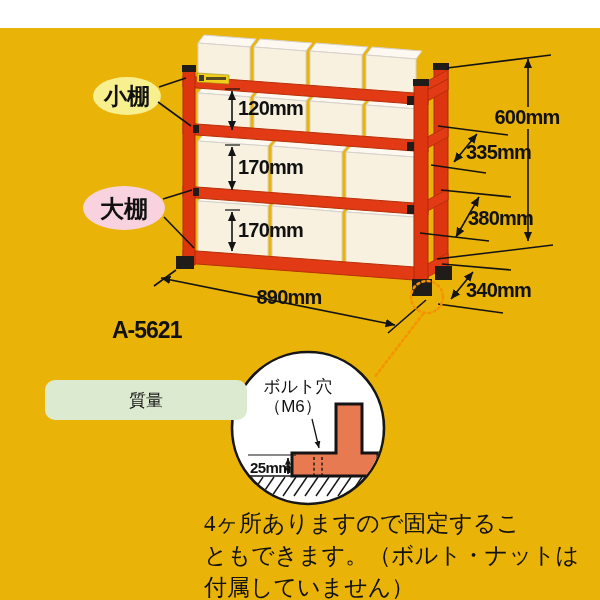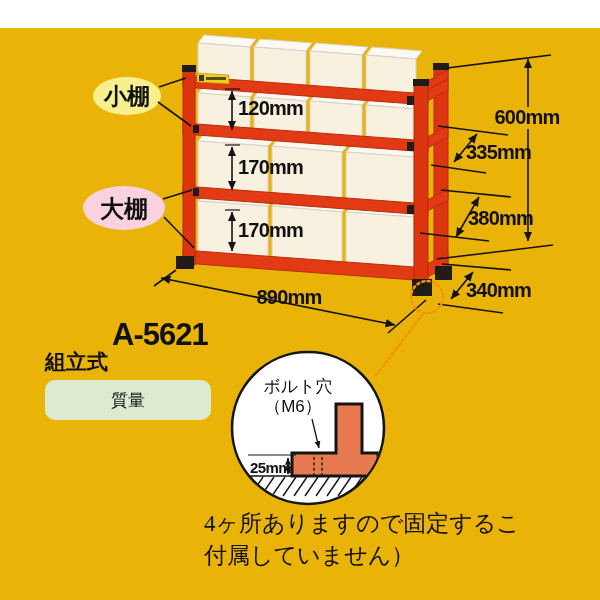--- a/index.html
+++ b/index.html
@@ -1,22 +1,22 @@
 <!DOCTYPE html>
 <html><head>
 <meta charset="utf-8">
 <style>
   html,body{margin:0;padding:0;background:#fff;}
   .stage{position:relative;width:600px;height:600px;background:#eab308;overflow:hidden;
          font-family:"Liberation Sans",sans-serif;color:#111;margin-top:28px;}
   .stage svg{position:absolute;left:0;top:0;}
   .abs{position:absolute;}
-  #model{left:112px;top:289px;font-size:31px;font-weight:800;letter-spacing:-1px;}
+  #model{left:112px;top:289px;font-size:23px;font-weight:800;letter-spacing:-1px;}
   #assembly{left:45px;top:320px;font-size:21px;font-weight:700;}
-  #weightbox{left:45px;top:352px;width:166px;height:40px;border-radius:10px;
+  #weightbox{left:45px;top:352px;width:202px;height:40px;border-radius:10px;
              background:#dcead0;display:flex;align-items:center;justify-content:center;gap:8px;}
   #weightbox .wl{font-size:17px;font-weight:500;}
   #weightbox .wv{font-size:29px;font-weight:500;letter-spacing:-1px;}
   #note{left:180px;top:480px;width:410px;font-size:23px;line-height:32px;font-weight:500;}
   #note .b{display:inline-block;width:24px;font-size:20px;vertical-align:2px;}
   #note .li{padding-left:24px;font-family:Liberation Serif, serif;}
   
   .dim{font:700 20px "Liberation Sans",sans-serif;letter-spacing:-0.8px;fill:#111;}
   .dimS{font:700 15px "Liberation Sans",sans-serif;letter-spacing:-0.6px;fill:#111;}
   .lab{font:600 23px "Liberation Sans",sans-serif;fill:#111;}
@@ -232,21 +232,21 @@
       <line class="ln" x1="288" y1="430" x2="288" y2="446" marker-start="url(#mS)" marker-end="url(#mS)"></line>
     </g>
     <text class="dimS" x="250" y="445">25mm</text>
     <text class="cal" x="298" y="364" text-anchor="middle">ボルト穴</text>
     <text class="cal" x="293" y="384" text-anchor="middle">（M6）</text>
     <line x1="312" y1="391" x2="319" y2="420" stroke="#141414" stroke-width="1.3" marker-end="url(#mS)"></line>
   </g>
 </svg>
 
   <div class="abs" id="model">A-5621</div>
-  <div class="abs" id="assembly">組立式</div>
   <div class="abs" id="weightbox">
     <span class="wl">質量</span>
   </div>
   <div class="abs" id="note">
     <div class="li">4ヶ所ありますので固定するこ</div>
+    <div class="li">ともできます。（ボルト・ナットは</div>
     <div class="li">付属していません）</div>
   </div>
 </div>
 
 </body></html>

